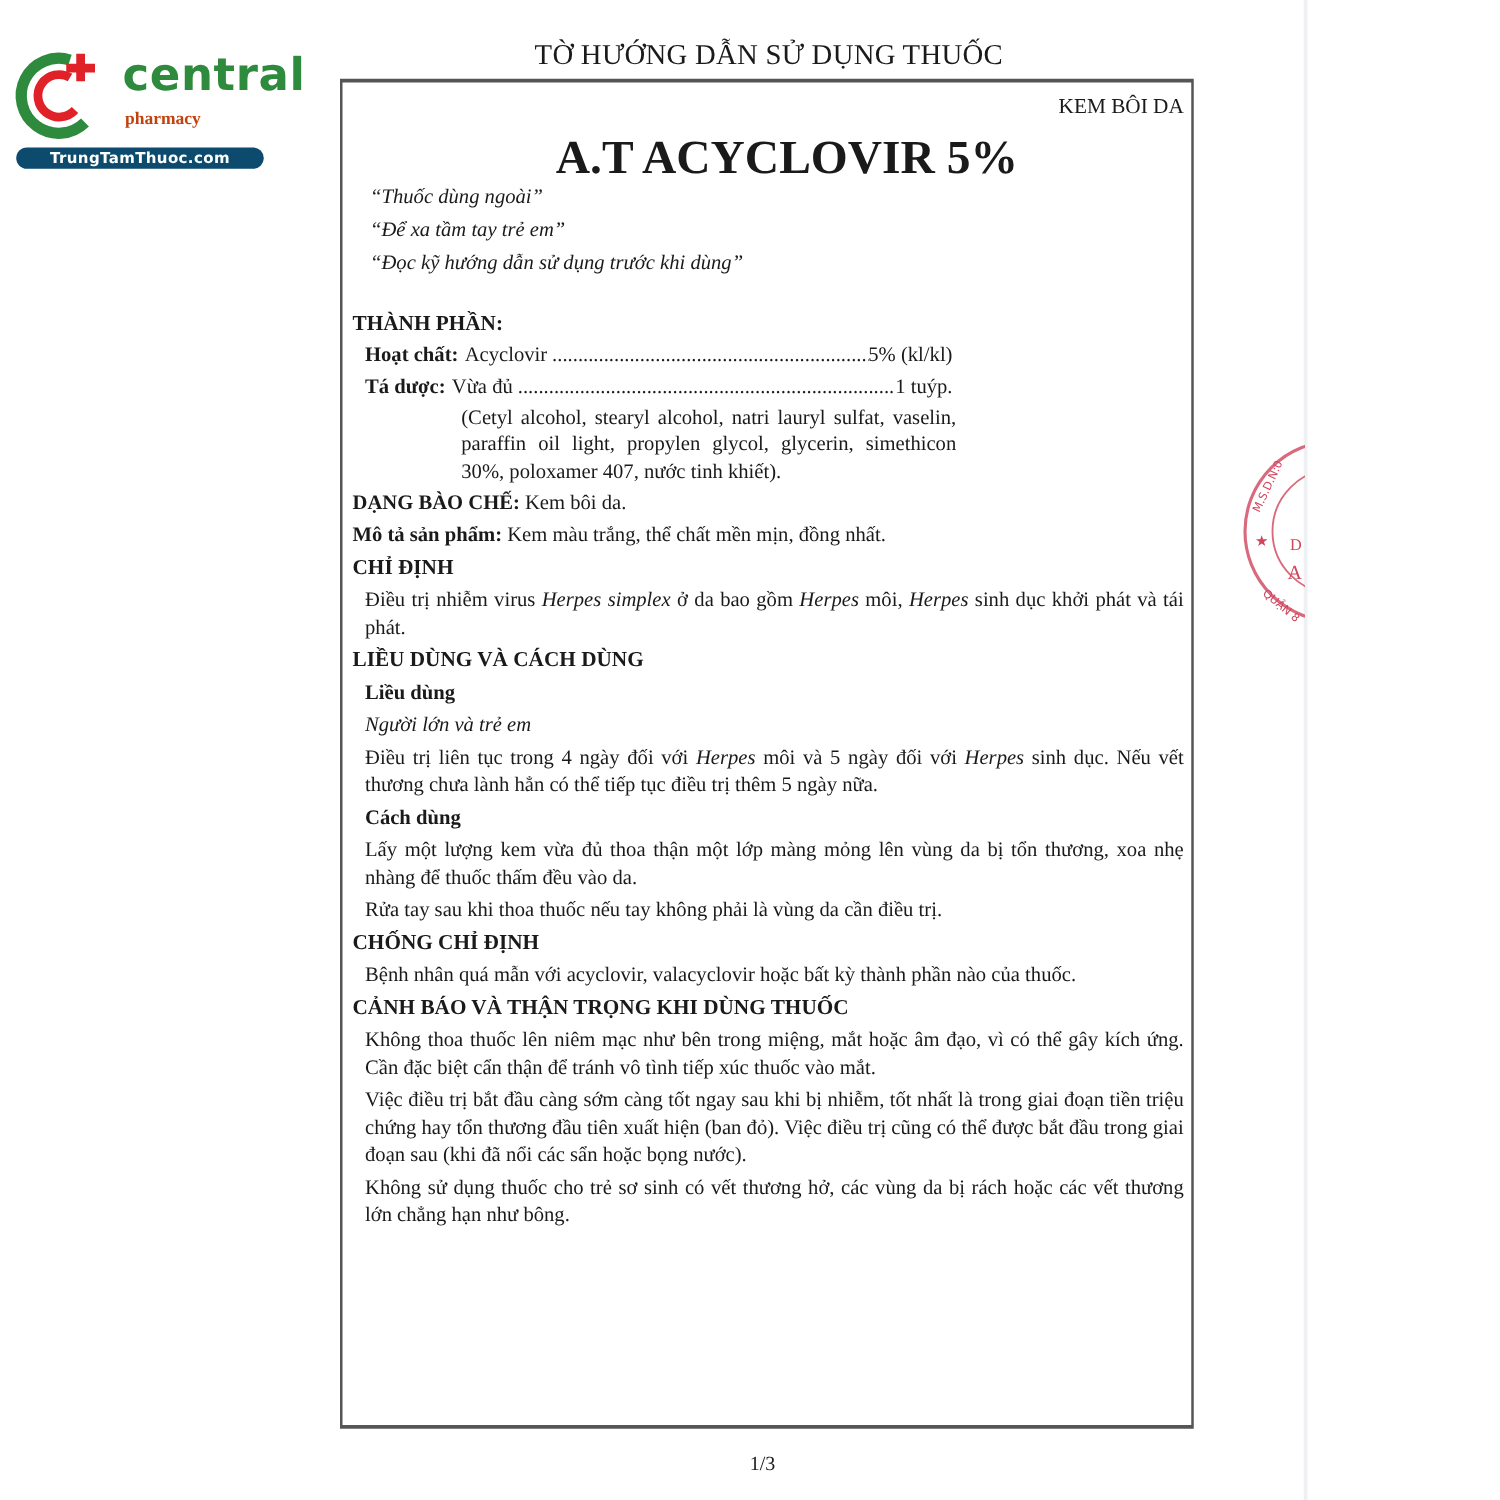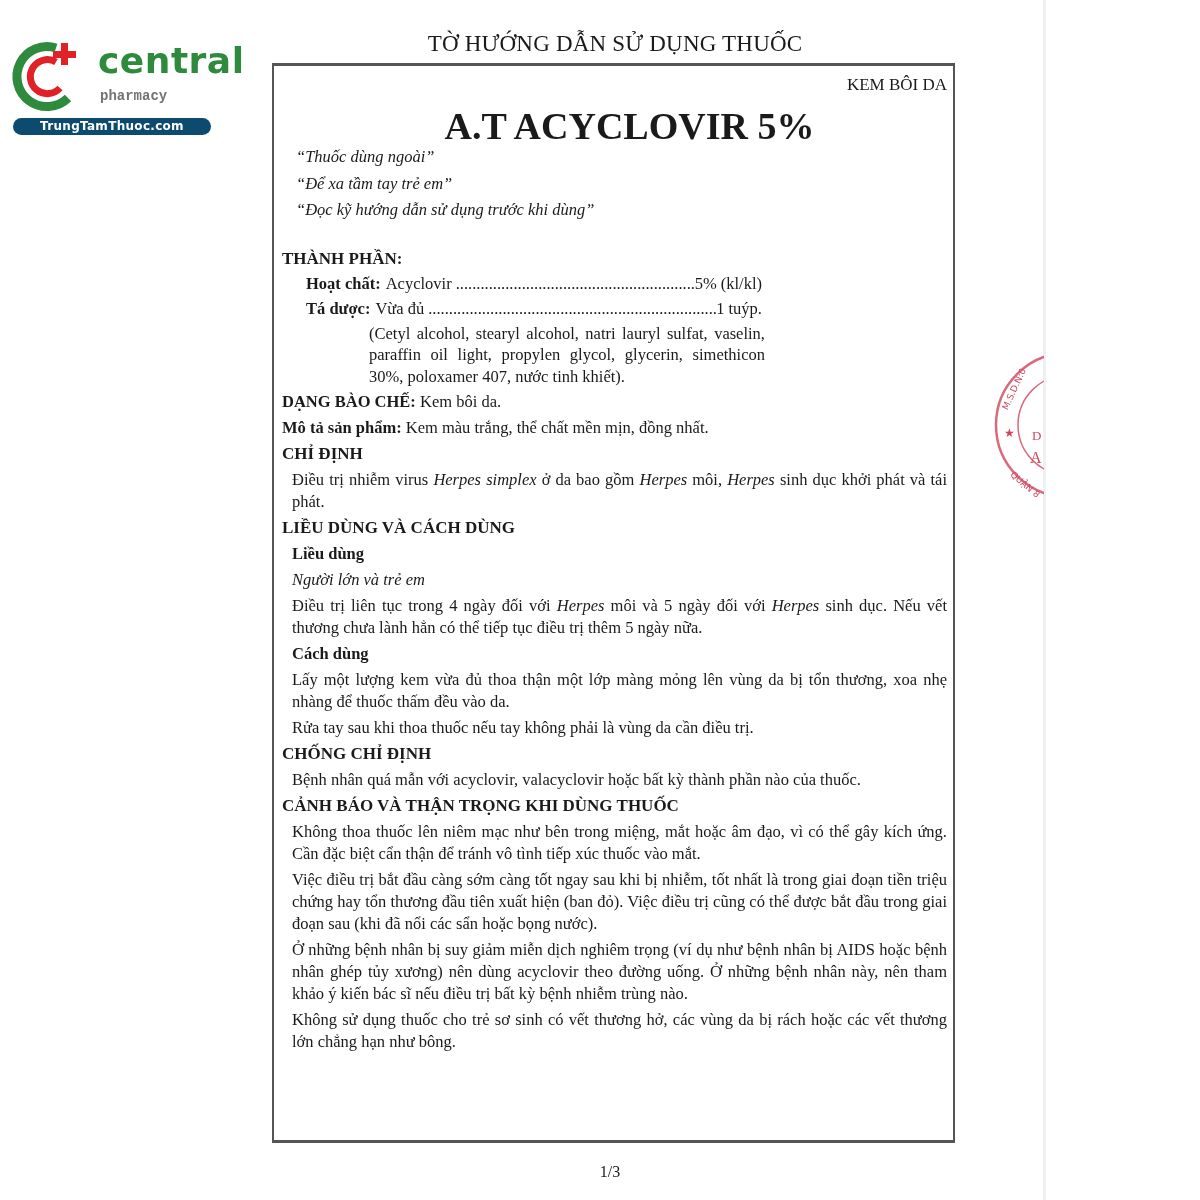--- a/index.html
+++ b/index.html
@@ -7,35 +7,35 @@
     width:1200px; height:1200px; position:relative; overflow:hidden;
     background:#ffffff;
     font-family:"Liberation Serif", "DejaVu Serif", serif;
     color:#1a1a1a;
   }
   .page-edge { position:absolute; left:1043px; top:0; width:3px; height:1200px; background:#eef0f4; }
   
   .logo { position:absolute; left:10px; top:38px; width:205px; height:100px; }
   .logo svg { position:absolute; left:0; top:0; }
   .logo-word { position:absolute; left:88px; top:2px; font-family:"DejaVu Sans", sans-serif; font-weight:bold; font-size:36px; color:#2e8b3e; letter-spacing:0.5px; }
-  .logo-sub { position:absolute; left:90px; top:50px; font-family:Liberation Mono, monospace; font-weight:bold; font-size:14px; color:#737373; }
+  .logo-sub { position:absolute; left:90px; top:50px; font-family:Liberation Serif, serif; font-weight:bold; font-size:14px; color:#c2410c; }
   .logo-pill { position:absolute; left:3px; top:80px; width:198px; height:17px; border-radius:9px; background:#0c4a6e; color:#fff; font-family:"DejaVu Sans", sans-serif; font-weight:bold; font-size:12px; text-align:center; line-height:17px; letter-spacing:0.3px; }
 
   .doc-header { position:absolute; left:272px; width:686px; top:31px; text-align:center; font-size:23px; letter-spacing:0.2px; }
   .box { position:absolute; left:272px; top:63px; width:683px; height:1080px; border:2px solid #555; border-top-width:3px; border-bottom-width:3px; box-sizing:border-box; }
   .form-tag { position:absolute; right:6px; top:9px; font-size:17px; }
   .title { position:absolute; left:16px; width:100%; top:38px; text-align:center; font-weight:bold; font-size:38px; }
   .content { position:absolute; left:8px; right:6px; top:78px; font-size:16.5px; line-height:22px; }
   .warn { font-style:italic; padding-left:14px; font-size:16.5px; line-height:26.5px; }
   .h { font-weight:bold; font-size:17px; margin-top:4px; }
   .sub { font-weight:bold; padding-left:10px; margin-top:4px; }
   .p { padding-left:10px; text-align:justify; margin-top:4px; }
   .it { font-style:italic; }
   .ing { display:flex; padding-left:10px; width:470px; margin-top:3px; }
-  .ing .lbl { font-weight:bold; white-space:nowrap;margin-left:14px; }
+  .ing .lbl { font-weight:bold; white-space:nowrap; }
   .ing .val { white-space:nowrap; padding-left:5px; }
   .ing .dots { flex:1; overflow:hidden; white-space:nowrap; padding:0 4px; }
   .ing .dots::before { content:"............................................................................................................"; }
   .ing .amt { white-space:nowrap; }
   .excip-list { padding-left:87px; width:396px; text-align:justify; line-height:21.5px; margin-top:3px; }
   .page-num { position:absolute; left:580px; top:1163px; width:60px; text-align:center; font-size:16px; }
   .stamp { position:absolute; left:990px; top:345px; width:54px; height:160px; overflow:hidden; }
 </style>
 </head>
 <body>
@@ -100,21 +100,20 @@
     <div class="sub">Cách dùng</div>
     <div class="p">Lấy một lượng kem vừa đủ thoa thận một lớp màng mỏng lên vùng da bị tổn thương, xoa nhẹ nhàng để thuốc thấm đều vào da.</div>
     <div class="p">Rửa tay sau khi thoa thuốc nếu tay không phải là vùng da cần điều trị.</div>
 
     <div class="h">CHỐNG CHỈ ĐỊNH</div>
     <div class="p">Bệnh nhân quá mẫn với acyclovir, valacyclovir hoặc bất kỳ thành phần nào của thuốc.</div>
 
     <div class="h">CẢNH BÁO VÀ THẬN TRỌNG KHI DÙNG THUỐC</div>
     <div class="p">Không thoa thuốc lên niêm mạc như bên trong miệng, mắt hoặc âm đạo, vì có thể gây kích ứng. Cần đặc biệt cẩn thận để tránh vô tình tiếp xúc thuốc vào mắt.</div>
     <div class="p">Việc điều trị bắt đầu càng sớm càng tốt ngay sau khi bị nhiễm, tốt nhất là trong giai đoạn tiền triệu chứng hay tổn thương đầu tiên xuất hiện (ban đỏ). Việc điều trị cũng có thể được bắt đầu trong giai đoạn sau (khi đã nổi các sẩn hoặc bọng nước).</div>
-    <div class="p">Ở những bệnh nhân bị suy giảm miễn dịch nghiêm trọng (ví dụ như bệnh nhân bị AIDS hoặc bệnh nhân ghép tủy xương) nên dùng acyclovir theo đường uống. Ở những bệnh nhân này, nên tham khảo ý kiến bác sĩ nếu điều trị bất kỳ bệnh nhiễm trùng nào.</div>
     <div class="p">Không sử dụng thuốc cho trẻ sơ sinh có vết thương hở, các vùng da bị rách hoặc các vết thương lớn chẳng hạn như bông.</div>
   </div>
 </div>
 
 <div class="stamp">
   <svg width="120" height="160" viewBox="0 0 120 160">
     <circle cx="78" cy="80" r="72" fill="none" stroke="#d0455e" stroke-width="2.5" opacity="0.8"></circle>
     <circle cx="78" cy="80" r="50" fill="none" stroke="#d0455e" stroke-width="1.5" opacity="0.8"></circle>
     <text x="14" y="92" font-size="12" fill="#d0455e" font-family="DejaVu Sans, sans-serif">★</text>
     <text x="42" y="95" font-size="13" fill="#d0455e" font-family="Liberation Serif, serif">D</text>

